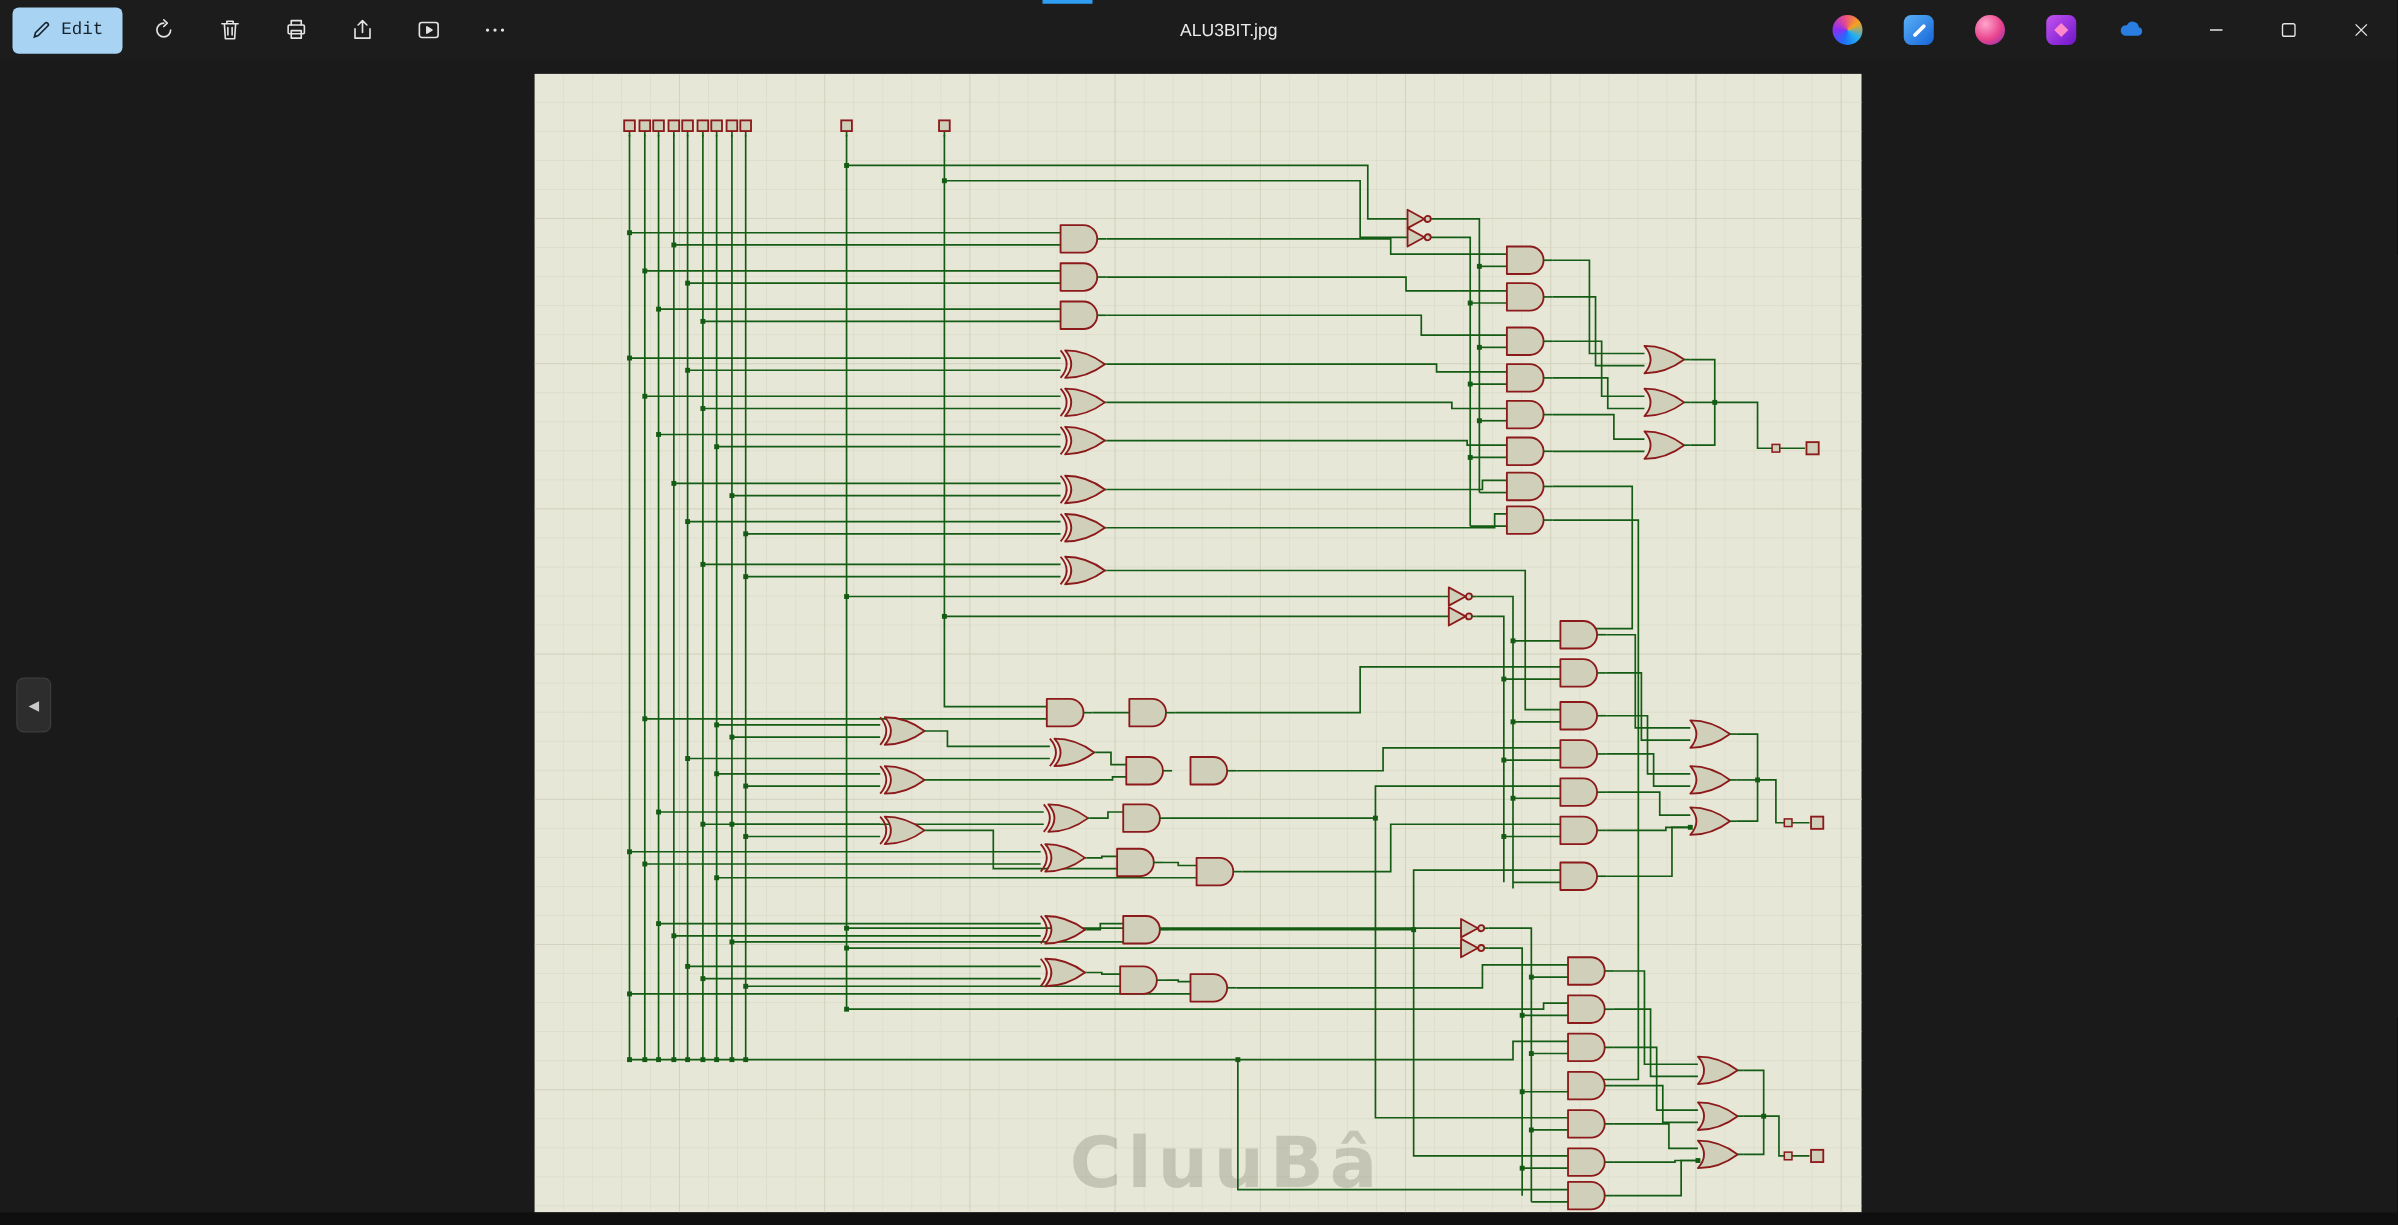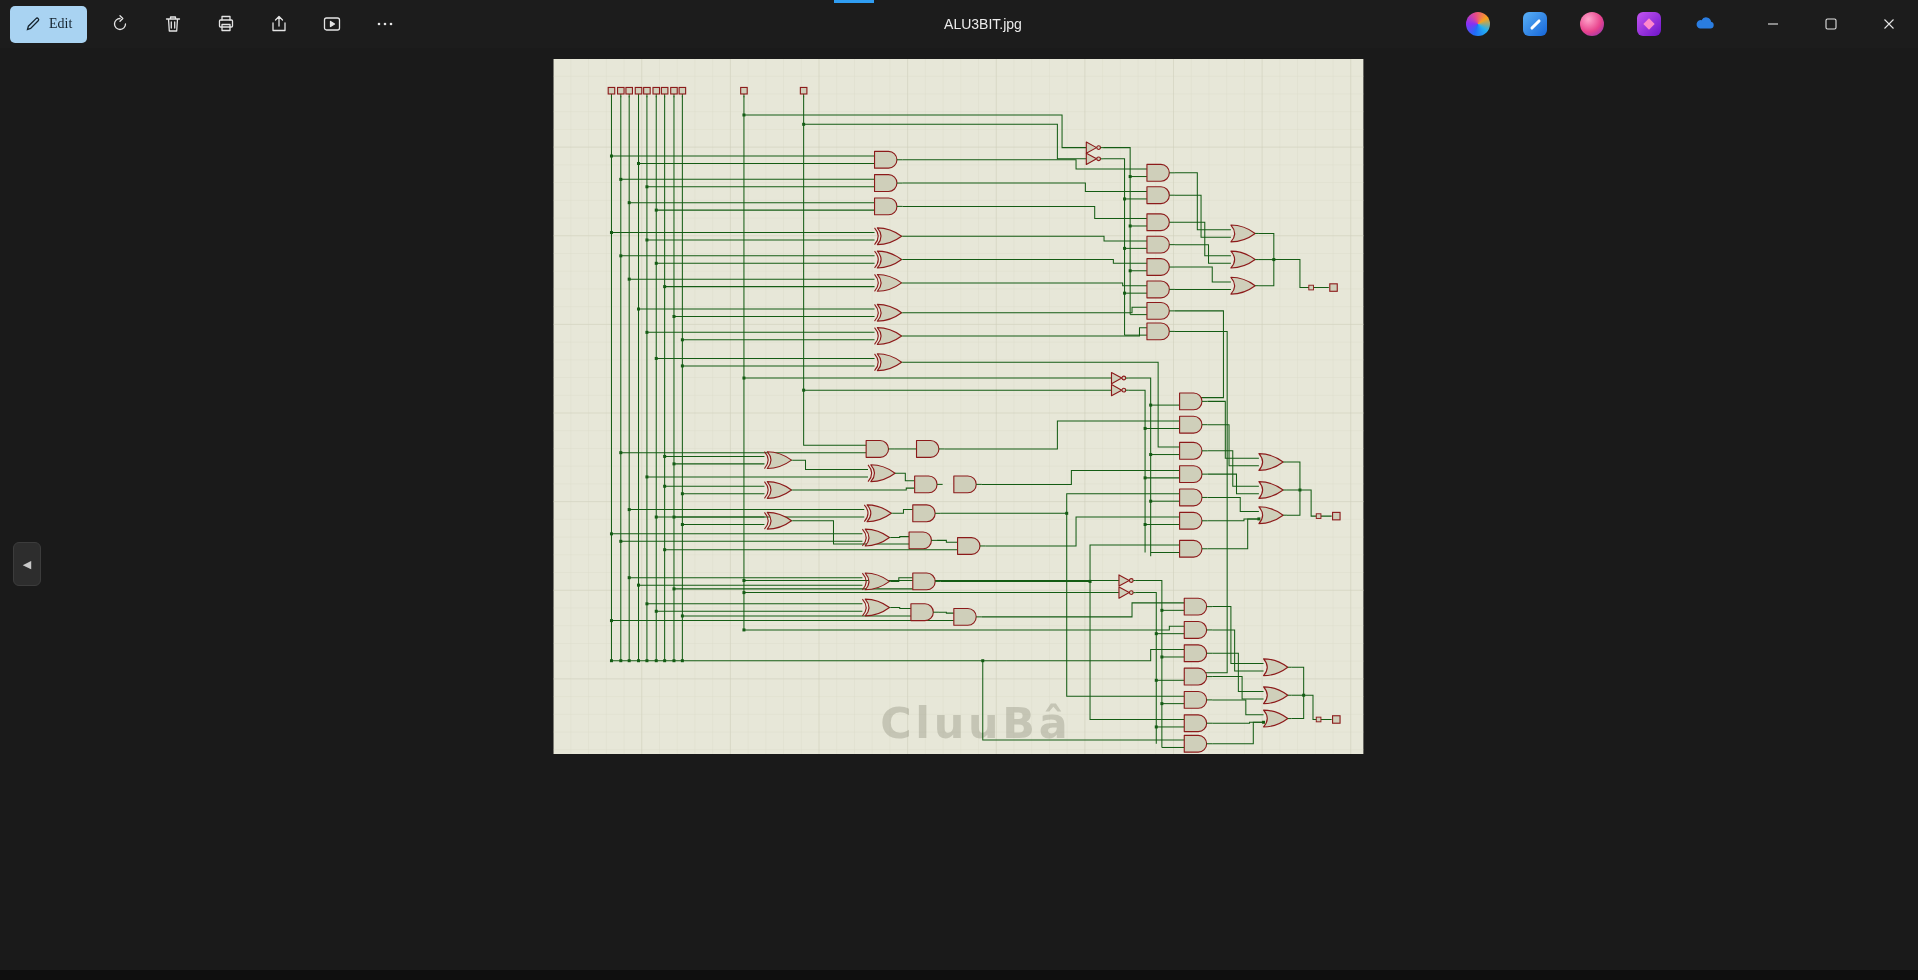--- a/index.html
+++ b/index.html
@@ -2,21 +2,21 @@
 <html><head>
 <meta charset="utf-8">
 <style>
   html,body{margin:0;padding:0;background:#0d0d0d;font-family:"Liberation Sans",sans-serif;}
   .app{position:relative;width:1918px;height:980px;background:#1a1a1a;overflow:hidden;}
 
   .top-accent{position:absolute;top:0;left:834px;width:40px;height:3px;background:#2f9df2;z-index:9;}
 
   .titlebar{position:absolute;top:0;left:0;right:0;height:48px;background:#1c1c1c;display:flex;align-items:center;z-index:5;}
   .tb-left{display:flex;align-items:center;gap:13px;padding-left:10px;}
-  .edit-btn{display:flex;align-items:center;gap:8px;height:37px;padding:0 15px;background:#a9d3f2;border:none;border-radius:5px;color:#15232e;font-size:14px;font-family:Liberation Serif, serif;cursor:pointer;}
+  .edit-btn{display:flex;align-items:center;gap:8px;height:37px;padding:0 15px;background:#a9d3f2;border:none;border-radius:5px;color:#15232e;font-size:14px;font-family:Liberation Mono, monospace;cursor:pointer;}
   .edit-btn svg{stroke:#15232e;}
   .icon-btn{width:40px;height:36px;display:flex;align-items:center;justify-content:center;background:transparent;border:none;border-radius:5px;cursor:pointer;}
   .icon-btn svg{stroke:#e4e4e4;fill:none;stroke-width:1.3;stroke-linecap:round;stroke-linejoin:round;}
   .tb-title{position:absolute;left:50%;transform:translateX(-50%);height:48px;display:flex;align-items:center;color:#ececec;font-size:14px;white-space:nowrap;margin-left:24px;}
   .tb-right{margin-left:auto;display:flex;align-items:center;height:48px;}
   .app-icons{display:flex;align-items:center;gap:33px;margin-right:26px;}
   .app-icon{width:24px;height:24px;display:block;cursor:pointer;position:relative;}
   .ai-copilot{border-radius:50%;background:conic-gradient(from 200deg,#1f6cf9,#8a2ef5,#e84a8a,#f6a21d,#23b0f0,#1f6cf9);}
   .ai-paint{border-radius:6px;background:linear-gradient(135deg,#5ab1f7,#1565d8);}
   .ai-paint::after{content:"";position:absolute;left:6px;top:11px;width:13px;height:3px;background:#fff;border-radius:2px;transform:rotate(-45deg);}
@@ -24,21 +24,21 @@
   .ai-clipchamp{border-radius:6px;background:linear-gradient(135deg,#c455f0,#6d14c9);}
   .ai-clipchamp::after{content:"";position:absolute;left:8px;top:8px;width:8px;height:8px;background:#f8c; transform:rotate(45deg);}
   .ai-onedrive{display:flex;align-items:center;justify-content:center;}
   .win-controls{display:flex;height:48px;}
   .win-btn{width:58px;height:48px;display:flex;align-items:center;justify-content:center;background:transparent;border:none;cursor:pointer;}
   .win-btn svg{stroke:#e4e4e4;fill:none;stroke-width:1.1;}
 
   .viewer{position:absolute;top:48px;left:0;right:0;bottom:10px;background:#1a1a1a;}
   .nav-prev{position:absolute;left:13px;top:494px;width:28px;height:44px;background:#2d2d2d;border:1px solid #3c3c3c;border-radius:6px;color:#c9c9c9;font-size:11px;display:flex;align-items:center;justify-content:center;cursor:pointer;z-index:4;}
 
-  .image-frame{position:absolute;left:427px;top:11px;width:1063px;height:695px;cursor:zoom-in;}
+  .image-frame{position:absolute;left:427px;top:11px;width:1063px;height:911px;cursor:zoom-in;}
   #schematic-svg{width:100%;height:100%;display:block;}
   #watermark{font-family:"DejaVu Sans",sans-serif;font-size:46px;font-weight:700;fill:#90907e;opacity:.38;letter-spacing:4px;}
 
   .bottom-bar{position:absolute;left:0;bottom:0;width:100%;height:10px;background:#0f0f0f;}
 </style>
 </head>
 <body>
 
 <div class="app">
 

